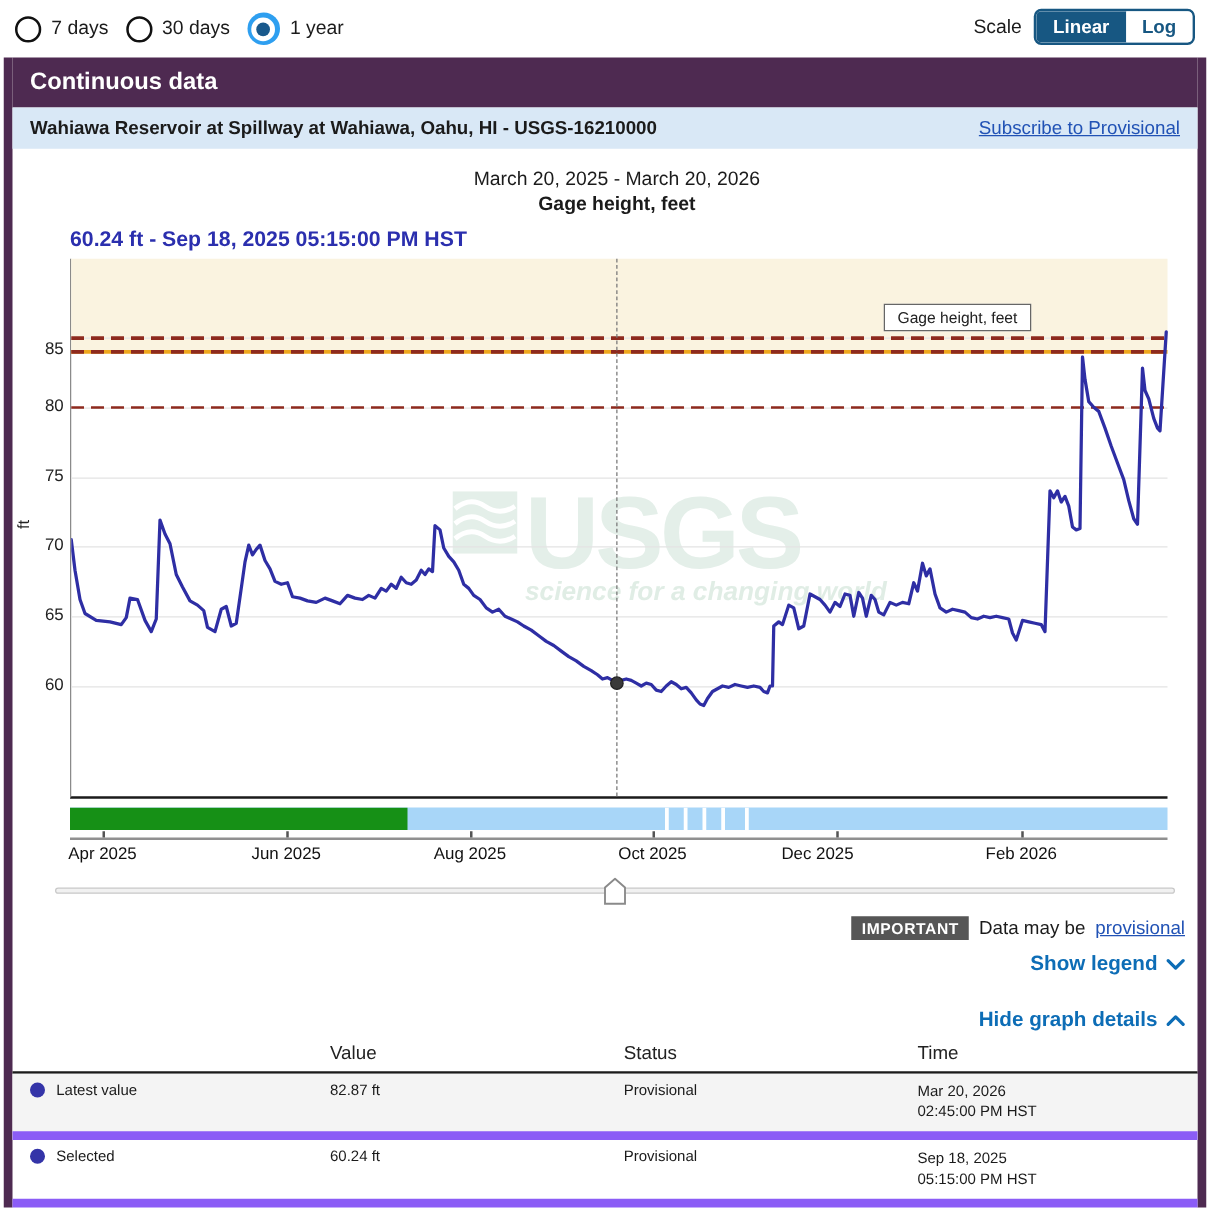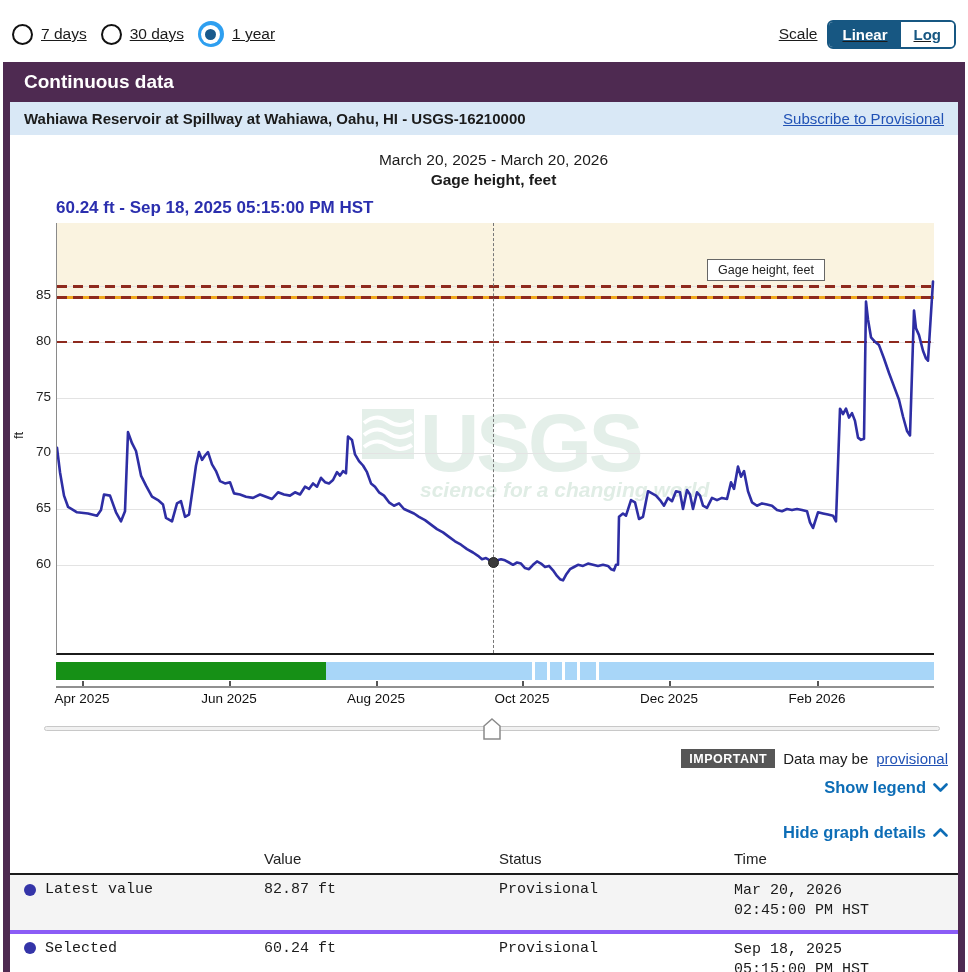--- a/index.html
+++ b/index.html
@@ -1,21 +1,21 @@
 <!DOCTYPE html>
 <html><head>
 <meta charset="utf-8">
 <style>
   * { margin:0; padding:0; box-sizing:border-box; }
   html,body { width:968px; height:972px; background:#fff; overflow:hidden;
               font-family:"Liberation Sans", sans-serif; color:#1b1b1b; }
 
   
-  .topbar { display:flex; align-items:center; justify-content:space-between;
-            padding:16px 12px 10px 12px; height:62px;text-decoration:underline; }
+  .topbar { display:flex; align-items:flex-end; justify-content:space-between;
+            padding:16px 12px 10px 12px; height:46px; }
   .radio-group { display:flex; align-items:center; gap:14px; }
   .radio-item { display:flex; align-items:center; gap:8px; font-size:15.5px; cursor:pointer; }
   .radio-circle { width:21px; height:21px; border:2.5px solid #111; border-radius:50%;
                   background:#fff; flex:0 0 auto; }
   .radio-selected { width:26px; height:26px; border-radius:50%; background:#2e9ff0;
                     display:flex; align-items:center; justify-content:center; flex:0 0 auto; }
   .radio-selected .inner-white { width:19px; height:19px; border-radius:50%; background:#fff;
                     display:flex; align-items:center; justify-content:center; }
   .radio-selected .inner-dot { width:11px; height:11px; border-radius:50%; background:#19598c; }
   .scale-area { display:flex; align-items:center; gap:10px; }
@@ -94,22 +94,22 @@
   .action-link { display:inline-flex; align-items:center; gap:7px; font-size:16.5px;
                  font-weight:700; color:#0d6db6; cursor:pointer; }
   .hide-row { margin-top:26px; }
 
   
   .details-table { margin-top:6px; width:100%; }
   .dt-header { display:grid; grid-template-columns:240px 235px 235px 1fr;
                padding:2px 0 6px 14px; font-size:15px; color:#222;
                border-bottom:2.5px solid #1b1b1b; }
   .dt-row { display:grid; grid-template-columns:240px 235px 235px 1fr;
-            padding:6px 0 8px 14px; font-size:15px; border-bottom:4px solid #8b5cf6;
-            align-items:start;font-family:Liberation Mono, monospace; }
+            padding:6px 0 8px 14px; font-size:12px; border-bottom:7px solid #8b5cf6;
+            align-items:start; }
   .dt-row.alt { background:#f4f4f4; }
   .dt-label { display:flex; align-items:center; gap:9px; }
   .dt-bullet { width:12px; height:12px; border-radius:50%; background:#3434a8; flex:0 0 auto; }
   .dt-time div { line-height:1.35; }
 </style>
 </head>
 <body>
 
 <div class="topbar">
   <div class="radio-group">
@@ -206,21 +206,21 @@
     <div class="xaxis-line"></div>
   <div class="xaxis-tick" style="left: 26px;"></div>
       <div class="xaxis-label" style="left: 26px;">Apr 2025</div>
       <div class="xaxis-tick" style="left: 173px;"></div>
       <div class="xaxis-label" style="left: 173px;">Jun 2025</div>
       <div class="xaxis-tick" style="left: 320px;"></div>
       <div class="xaxis-label" style="left: 320px;">Aug 2025</div>
       <div class="xaxis-tick" style="left: 466px;"></div>
       <div class="xaxis-label" style="left: 466px;">Oct 2025</div>
       <div class="xaxis-tick" style="left: 613px;"></div>
-      <div class="xaxis-label" style="left: 613px;">Dec 2025</div>
+      <div class="xaxis-label" style="left: 598px;">Dec 2025</div>
       <div class="xaxis-tick" style="left: 761px;"></div>
       <div class="xaxis-label" style="left: 761px;">Feb 2026</div>
     </div>
 
   <div class="slider-row">
     <div class="slider-track"></div>
     <svg class="slider-handle" style="left:439px" width="18" height="22" viewBox="0 0 18 22">
       <path d="M9 1 L17 8 L17 21 L1 21 L1 8 Z" fill="#fff" stroke="#8a8a8a" stroke-width="1.5"></path>
     </svg>
   </div>

